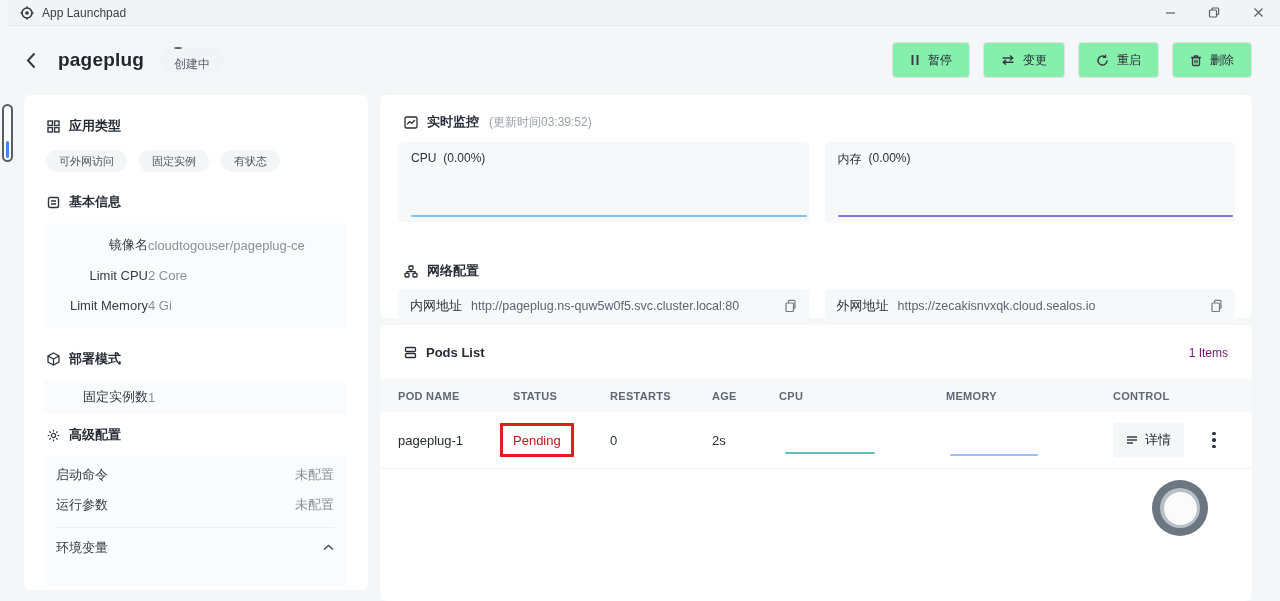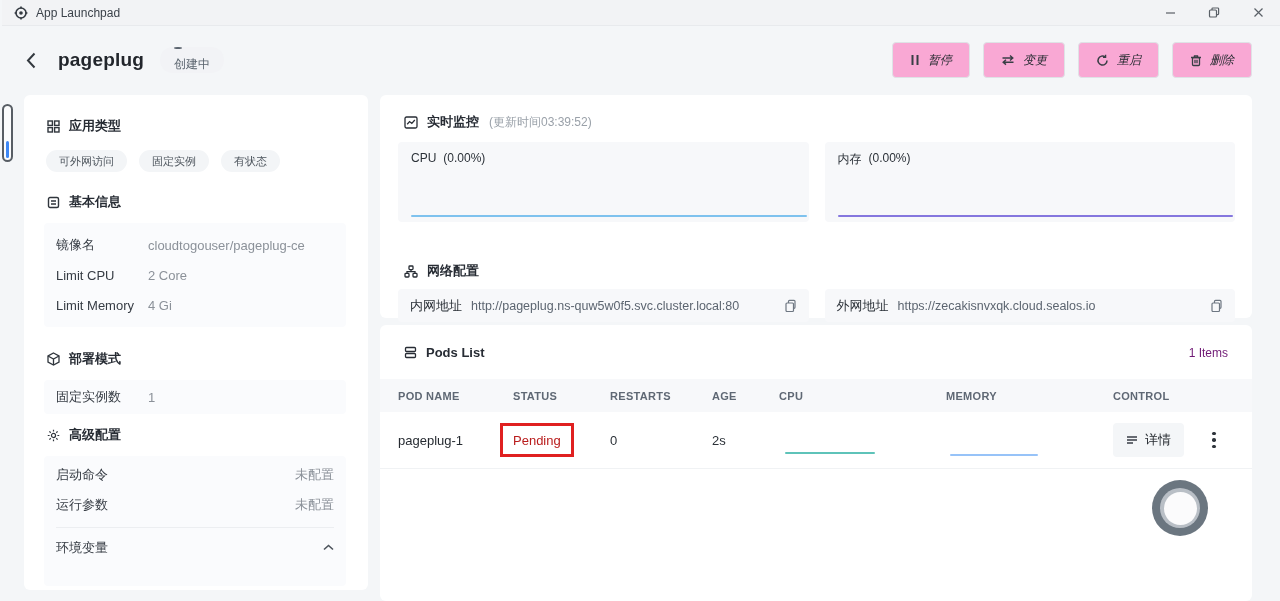--- a/index.html
+++ b/index.html
@@ -6,51 +6,51 @@
   html,body { width:1280px; height:601px; }
   body {
     position:relative; overflow:hidden;
     background:#f4f6f8;
     font-family:"Liberation Sans","DejaVu Sans",sans-serif;
     color:#262b31; font-size:13px;
   }
   svg { display:block; }
 
   
-  .titlebar { position:absolute; top:0; left:2px; right:0; height:26px;
+  .titlebar { position:absolute; top:0; left:8px; right:0; height:26px;
     background:#f2f3f5; border-bottom:1px solid #e8eaed;
     display:flex; align-items:center; padding:0 0 0 12px; }
   .app-logo { color:#343a41; }
   .app-title { font-size:12px; color:#3b424a; margin-left:8px; }
   .win-controls { margin-left:auto; display:flex; height:100%; }
   .win-btn { width:44px; height:100%; display:flex; align-items:center; justify-content:center; color:#5a6067; cursor:default; }
 
   
   .page-header { position:absolute; top:38px; left:16px; right:28px; height:44px;
     display:flex; align-items:center; }
   .back-btn { width:30px; height:30px; display:flex; align-items:center; justify-content:center; color:#33393f; }
   .page-title { font-size:19px; font-weight:700; color:#22262c; margin-left:12px; letter-spacing:.2px; }
   .status-badge { margin-left:16px; background:#f2f3f6; border-radius:14px; height:26px;
     padding:0 14px; display:flex; align-items:flex-start; gap:7px; color:#5a646e; font-size:12px;flex-direction:column; }
   .status-dot { width:8px; height:8px; border-radius:50%; background:#5a646e; }
   .actions { margin-left:auto; display:flex; gap:13px; }
-  .action-btn { height:36px; background:#f9a8d4; border:1px solid #dfe2e6; border-radius:4px;
+  .action-btn { height:36px; background:#86efac; border:1px solid #dfe2e6; border-radius:4px;
     display:flex; align-items:center; justify-content:center; gap:8px;
-    font-size:12px; color:#262b31; padding:0 17px; cursor:pointer;font-style:italic; }
+    font-size:12px; color:#262b31; padding:0 17px; cursor:pointer; }
   .action-btn .ico { color:#383e45; }
 
   
   .scroll-capsule { position:absolute; left:2px; top:104px; width:11px; height:58px;
     border:2px solid #585e65; border-radius:7px; background:#fbfcfd; }
   .scroll-capsule .fill { position:absolute; left:2px; right:2px; bottom:2px; height:17px;
     background:#3d87f5; border-radius:4px; }
 
   
   .card { position:absolute; background:#fff; border-radius:6px; }
-  .sidebar-card { left:24px; top:95px; width:344px; height:495px; overflow:hidden; }
+  .sidebar-card { left:24px; top:95px; width:344px; height:495px; overflow:hidden;text-align:right; }
   .monitor-card { left:380px; top:95px; width:872px; height:223px; }
   .pods-card    { left:380px; top:325px; width:872px; height:276px; overflow:hidden; }
 
   
   .side-header { display:flex; align-items:center; gap:9px; padding-left:23px;
     font-size:13px; font-weight:700; color:#272c34; }
   .side-header .ico { color:#30363d; }
   .sb-h1 { margin-top:22px; }
   .tags { display:flex; gap:12px; padding-left:22px; margin-top:15px; }
   .tag { background:#f3f5f7; border-radius:13px; height:22px; padding:0 13px;

